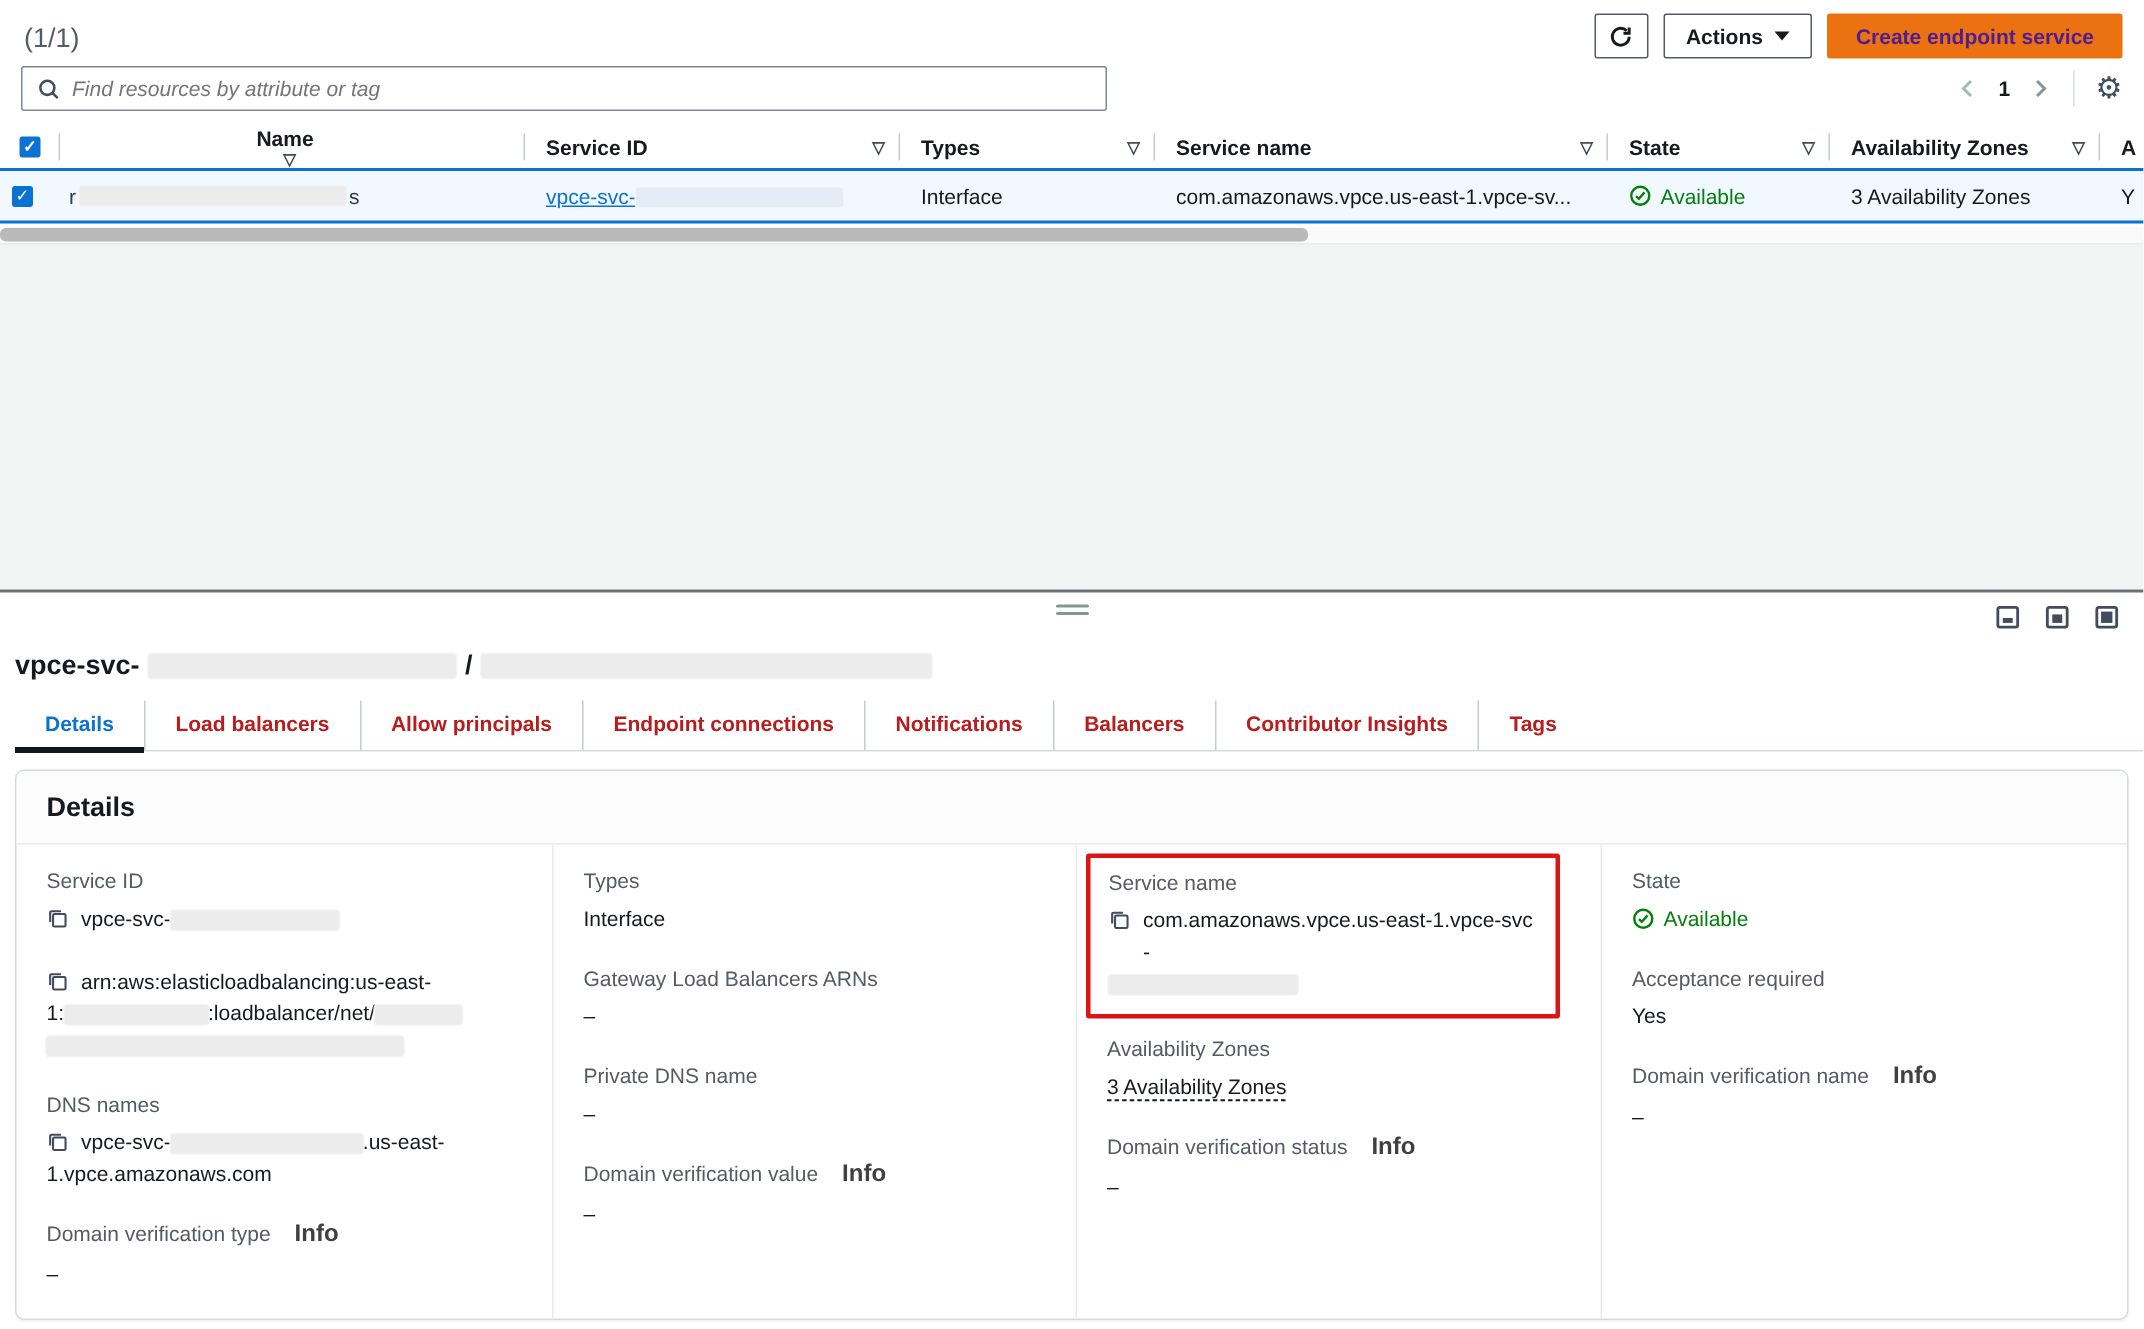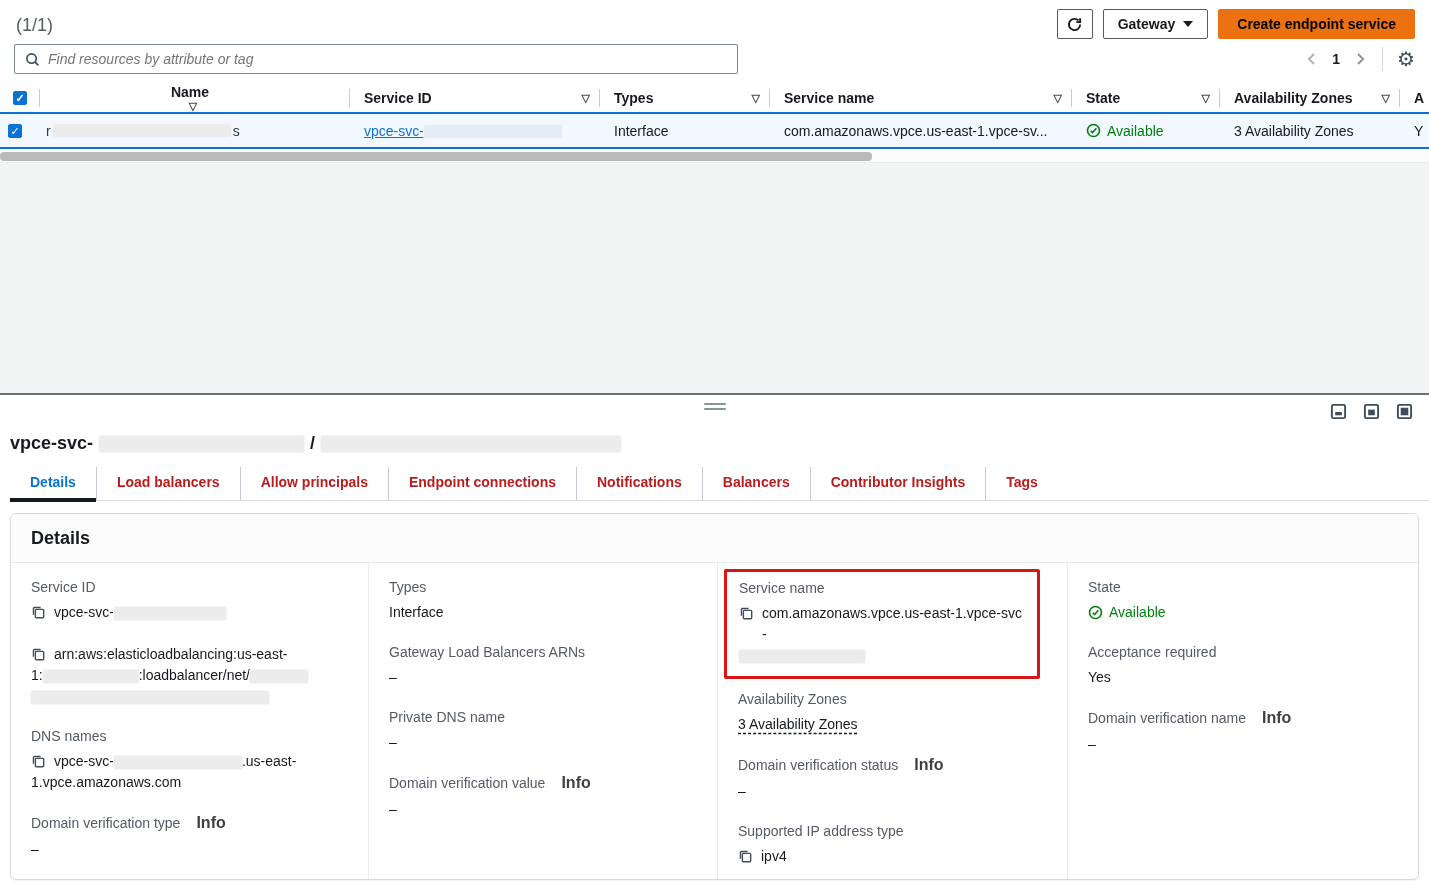--- a/index.html
+++ b/index.html
@@ -18,21 +18,21 @@
   .header-row { position:absolute; top:8px; left:16px; right:14px; height:32px; display:flex; justify-content:space-between; align-items:center; }
   .title-wrap { display:flex; align-items:flex-start; gap:16px;flex-direction:column; }
   .page-title { font-size:18px; font-weight:bold; }
   .page-count { font-size:18px; font-weight:normal; color:#545b64; }
   .info-link { font-size:16px; font-weight:bold; color:#404040; margin-left:6px; cursor:pointer; }
   .hdr-buttons { display:flex; gap:10px; align-items:center; }
   .btn { height:30px; border:1px solid #545b64; border-radius:2px; background:#fff; display:flex; align-items:center; justify-content:center; font-weight:bold; font-size:14px; color:#16191f; cursor:pointer; }
   .btn-icon { width:36px; }
   .btn-actions { padding:0 14px; gap:8px; }
   .caret-down { width:0; height:0; border-left:5px solid transparent; border-right:5px solid transparent; border-top:6px solid #16191f; }
-  .btn-primary { background:#ec7211; border-color:#ec7211; padding:0 18px; color:#000000; }
+  .btn-primary { background:#ec7211; border-color:#ec7211; padding:0 18px; color:#4c1d95; }
 
   .search-row { position:absolute; top:44px; left:14px; right:14px; display:flex; justify-content:space-between; align-items:center; }
   .search-box { width:724px; height:30px; border:1px solid #7d8998; border-radius:2px; background:#fff; display:flex; align-items:center; padding:0 10px; gap:8px; }
   .search-box input { border:none; outline:none; flex:1; font-size:14px; font-style:italic; color:#5f6b7a; font-family:"Liberation Sans",sans-serif; background:transparent; }
   .pagination { display:flex; align-items:center; gap:10px; }
   .page-num { font-weight:bold; font-size:14px; padding:0 2px; }
   .pg-divider { width:1px; height:24px; background:#d5dbdb; margin:0 4px; }
   .gear { font-size:20px; color:#414d5c; cursor:pointer; line-height:1; }
   .chev { cursor:pointer; }
 
@@ -105,21 +105,21 @@
   <div class="hdr-buttons">
     <button class="btn btn-icon">
       <span>
         <svg width="17" height="17" viewBox="0 0 16 16">
             <path d="M13.3 8a5.3 5.3 0 1 1-1.55-3.75" fill="none" stroke="#16191f" stroke-width="1.8"></path>
             <path d="M13.3 2.2v3.6H9.7" fill="none" stroke="#16191f" stroke-width="1.8"></path>
           </svg>
       </span>
     </button>
     <button class="btn btn-actions">
-      <span>Gateway</span>
+      <span>Actions</span>
       <span class="caret-down"></span>
     </button>
     <button class="btn btn-primary">Create endpoint service</button>
   </div>
 </div>
 
 <div class="search-row">
   <div class="search-box">
     <span>
       <svg width="15" height="15" viewBox="0 0 16 16">
@@ -367,32 +367,20 @@
         </div>
 
         <div class="field">
           <div class="flabel">
             <span>Domain verification status</span>
             <span class="info-link">Info</span>
           </div>
           <div class="fval">–</div>
         </div>
 
-        <div class="field">
-          <div class="flabel">Supported IP address type</div>
-          <div class="fval vline">
-            <span class="ic">
-              <svg width="14" height="14" viewBox="0 0 16 16">
-                  <rect x="5" y="5" width="9.5" height="9.5" rx="1" fill="none" stroke="#414d5c" stroke-width="1.6"></rect>
-                  <path d="M11 2.8 H3.8 a1 1 0 0 0 -1 1 V11" fill="none" stroke="#414d5c" stroke-width="1.6"></path>
-                </svg>
-            </span>
-            <span>ipv4</span>
-          </div>
-        </div>
       </div>
 
       <div class="dcol">
         <div class="field">
           <div class="flabel">State</div>
           <div class="fval green">
             <span>
               <svg width="15" height="15" viewBox="0 0 16 16">
                   <circle cx="8" cy="8" r="6.4" fill="none" stroke="#037f0c" stroke-width="1.7"></circle>
                   <path d="M5 8.3 L7 10.2 L11 5.6" fill="none" stroke="#037f0c" stroke-width="1.7"></path>

